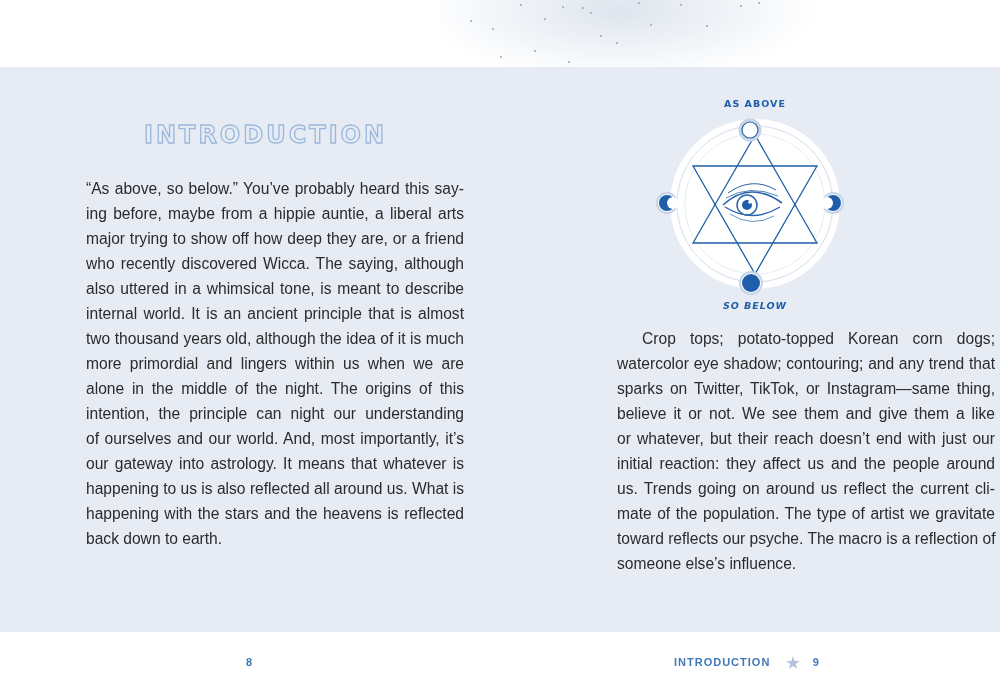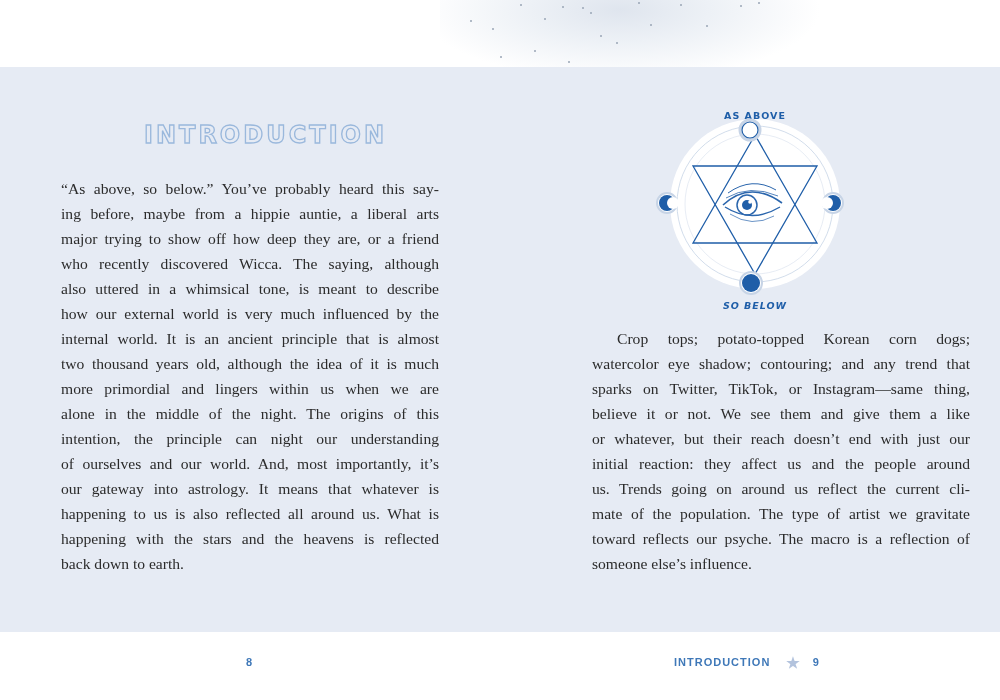--- a/index.html
+++ b/index.html
@@ -32,42 +32,43 @@
       position: absolute; left: 144px; top: 121px;
       font-family: "DejaVu Sans", sans-serif;
       font-weight: bold; font-size: 24px; letter-spacing: 3px;
       color: #e6ebf4;
       -webkit-text-stroke: 1.3px #9ab8dc;
       text-shadow: 0 0 0 #b8cde8;
     }
 
     .body-text {
       position: absolute;
-      font-family: Liberation Serif, serif;
+      font-family: Liberation Sans, sans-serif;
       font-size: 15.6px; line-height: 25px;
       color: #2b2b2b;
       text-align: justify;
+      margin-left: 25px;
     }
     .body-text .line {
       display: block; white-space: nowrap;
       text-align-last: justify;
       text-align: justify;
     }
     .body-text .line.last { text-align-last: left; }
     .left-col { left: 61px; top: 176px; width: 378px; }
     .right-col { left: 592px; top: 326px; width: 378px; }
     .right-col .line.indent { padding-left: 25px; }
 
     .emblem { position: absolute; left: 640px; top: 90px; width: 230px; height: 230px; }
     .emblem-label {
       position: absolute; width: 100%; text-align: center;
       font-family: "DejaVu Sans", sans-serif; font-weight: bold;
       font-size: 9.5px; letter-spacing: 1px; color: #1f5ea8;
     }
-    .emblem-label.top { top: 20px; }
+    .emblem-label.top { top: 8px; }
     .emblem-label.bottom { top: 210px; font-style: italic; }
 
     .folio {
       position: absolute; top: 656px;
       font-family: "Liberation Sans", sans-serif; font-weight: bold;
       font-size: 11px; color: #3f78b8; letter-spacing: 1px;
     }
     .folio-left { left: 246px; }
     .folio-right { left: 674px; display: flex; align-items: center; }
     .folio-right .star { color: #b3c3dd; font-size: 15px; margin: 0 12px 0 16px; line-height: 11px; }
@@ -102,21 +103,20 @@
 <div class="page-foot"></div>
 
 <div class="chapter-title">INTRODUCTION</div>
 
 <div class="body-text left-col">
   <span class="line">“As above, so below.” You’ve probably heard this say-</span>
   <span class="line">ing before, maybe from a hippie auntie, a liberal arts</span>
   <span class="line">major trying to show off how deep they are, or a friend</span>
   <span class="line">who recently discovered Wicca. The saying, although</span>
   <span class="line">also uttered in a whimsical tone, is meant to describe</span>
-  <span class="line">how our external world is very much influenced by the</span>
   <span class="line">internal world. It is an ancient principle that is almost</span>
   <span class="line">two thousand years old, although the idea of it is much</span>
   <span class="line">more primordial and lingers within us when we are</span>
   <span class="line">alone in the middle of the night. The origins of this</span>
   <span class="line">intention, the principle can night our understanding</span>
   <span class="line">of ourselves and our world. And, most importantly, it’s</span>
   <span class="line">our gateway into astrology. It means that whatever is</span>
   <span class="line">happening to us is also reflected all around us. What is</span>
   <span class="line">happening with the stars and the heavens is reflected</span>
   <span class="line last">back down to earth.</span>

